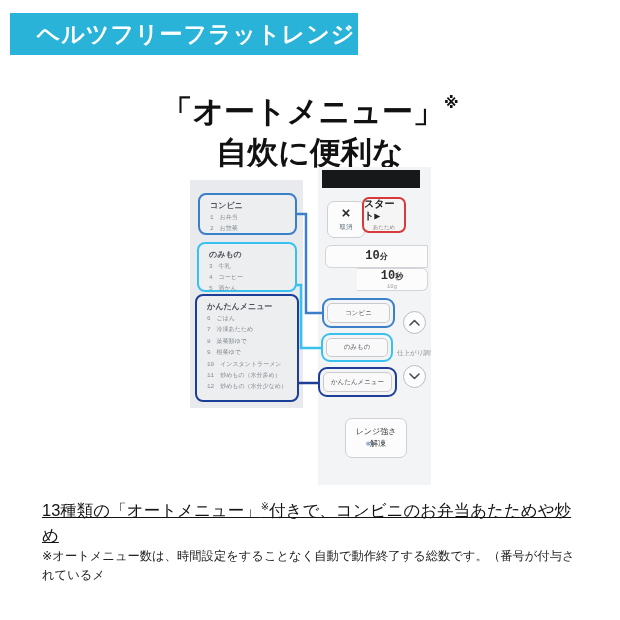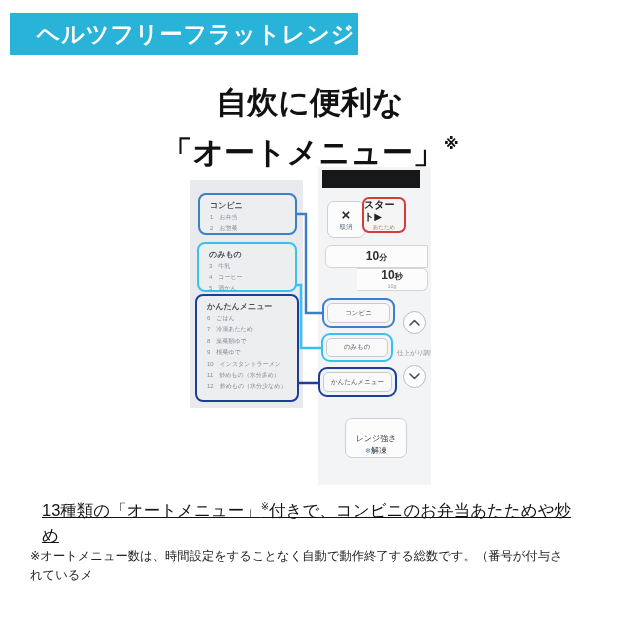--- a/index.html
+++ b/index.html
@@ -16,21 +16,21 @@
     color:#fff; font-size:23px; font-weight:bold; line-height:42px;
     padding-left:24px; letter-spacing:1px;text-align:center;
   }
 
   
   .title { left:0; top:82px; width:620px; text-align:center; color:#111;
            font-weight:bold; font-size:31px; line-height:41px; }
   .title .mark { font-size:15px; font-weight:bold; vertical-align:14px; }
 
   
-  .figure { left:185px; top:165px; width:250px; height:322px; }
+  .figure { left:185px; top:165px; width:250px; height:322px;font-family:Liberation Mono, monospace; }
 
   
   .menu-panel { left:5px; top:15px; width:113px; height:228px; background:#e9eaed; }
   .menu-box { position:absolute; border-radius:8px; background:#eceef0; padding:4px 0 0 10px; }
   .menu-box .mb-title { font-size:8px; font-weight:bold; color:#4a4e55; line-height:13px; }
   .menu-box .mb-item { font-size:6px; color:#878b92; line-height:11px; white-space:nowrap; }
   .box-0 { left:8px; top:13px; width:99px; height:42px; border:2px solid #3a7fc8; }
   .box-1 { left:7px; top:62px; width:100px; height:50px; border:2px solid #38c1ef; }
   .box-2 { left:5px; top:114px; width:104px; height:108px; border:2px solid #1c3e97; }
   .box-2 .mb-item { line-height:11.4px; }
@@ -58,44 +58,44 @@
   .cat-outline.c0 { left:4px; top:131px; width:73px; height:30px; border:2.5px solid #3a7fc8; }
   .cat-outline.c1 { left:3px; top:166px; width:72px; height:29px; border:2.5px solid #38c1ef; }
   .cat-outline.c2 { left:0px;  top:200px; width:79px; height:30px; border:2.5px solid #1c3e97; }
   .cat-inner { width:100%; height:100%; background:#f9f9fa; border:1px solid #c9cace; border-radius:5px;
                display:flex; align-items:center; justify-content:center; font-size:6.5px; color:#55585e; }
   .circle-btn { position:absolute; width:23px; height:23px; border-radius:50%;
                 background:#fdfdfe; border:1.5px solid #b9bcc2;
                 display:flex; align-items:center; justify-content:center; }
   .up-btn { left:85px; top:144px; } .down-btn { left:85px; top:198px; }
   .adjust-lb { position:absolute; left:79px; top:182px; font-size:6.5px; color:#8b8f96; white-space:nowrap; }
-  .power-btn { left:27px; top:251px; width:62px; height:40px;justify-content:flex-end; }
+  .power-btn { left:27px; top:251px; width:62px; height:40px; }
   .power-l1 { font-size:8px; color:#35383d; line-height:12px; }
   .power-l2 { font-size:8px; color:#35383d; line-height:12px; }
   .snow { color:#4f7fb5; font-size:7px; }
 
   .connectors { left:0; top:0; width:250px; height:322px; pointer-events:none; }
 
   
   .body-copy { left:42px; top:494px; width:545px; color:#141414; font-size:16.5px;
                line-height:25px; font-weight:500;text-decoration:underline; }
   .body-copy .mark { font-size:10px; vertical-align:6px; }
-  .footnote { left:30px; top:547px; width:545px; color:#222; font-size:12.3px; line-height:18.5px; }
+  .footnote { left:42px; top:547px; width:545px; color:#222; font-size:12.3px; line-height:18.5px; }
   .footnote .fn2 { padding-left:13px; }
 </style>
 </head>
 <body>
 
 <div class="abs banner">
   <span>ヘルツフリーフラットレンジ</span>
 </div>
 
 <div class="abs title">
+  <div><span>「オートメニュー」</span><span class="mark">※</span></div>
   <div>自炊に便利な</div>
-  <div><span>「オートメニュー」</span><span class="mark">※</span></div>
 </div>
 
 <div class="abs figure">
 
   <div class="abs menu-panel">
     <div class="menu-box box-0">
       <div class="mb-title">コンビニ</div>
       <div class="mb-item">1　お弁当</div>
       <div class="mb-item">2　お惣菜</div>
     </div>

